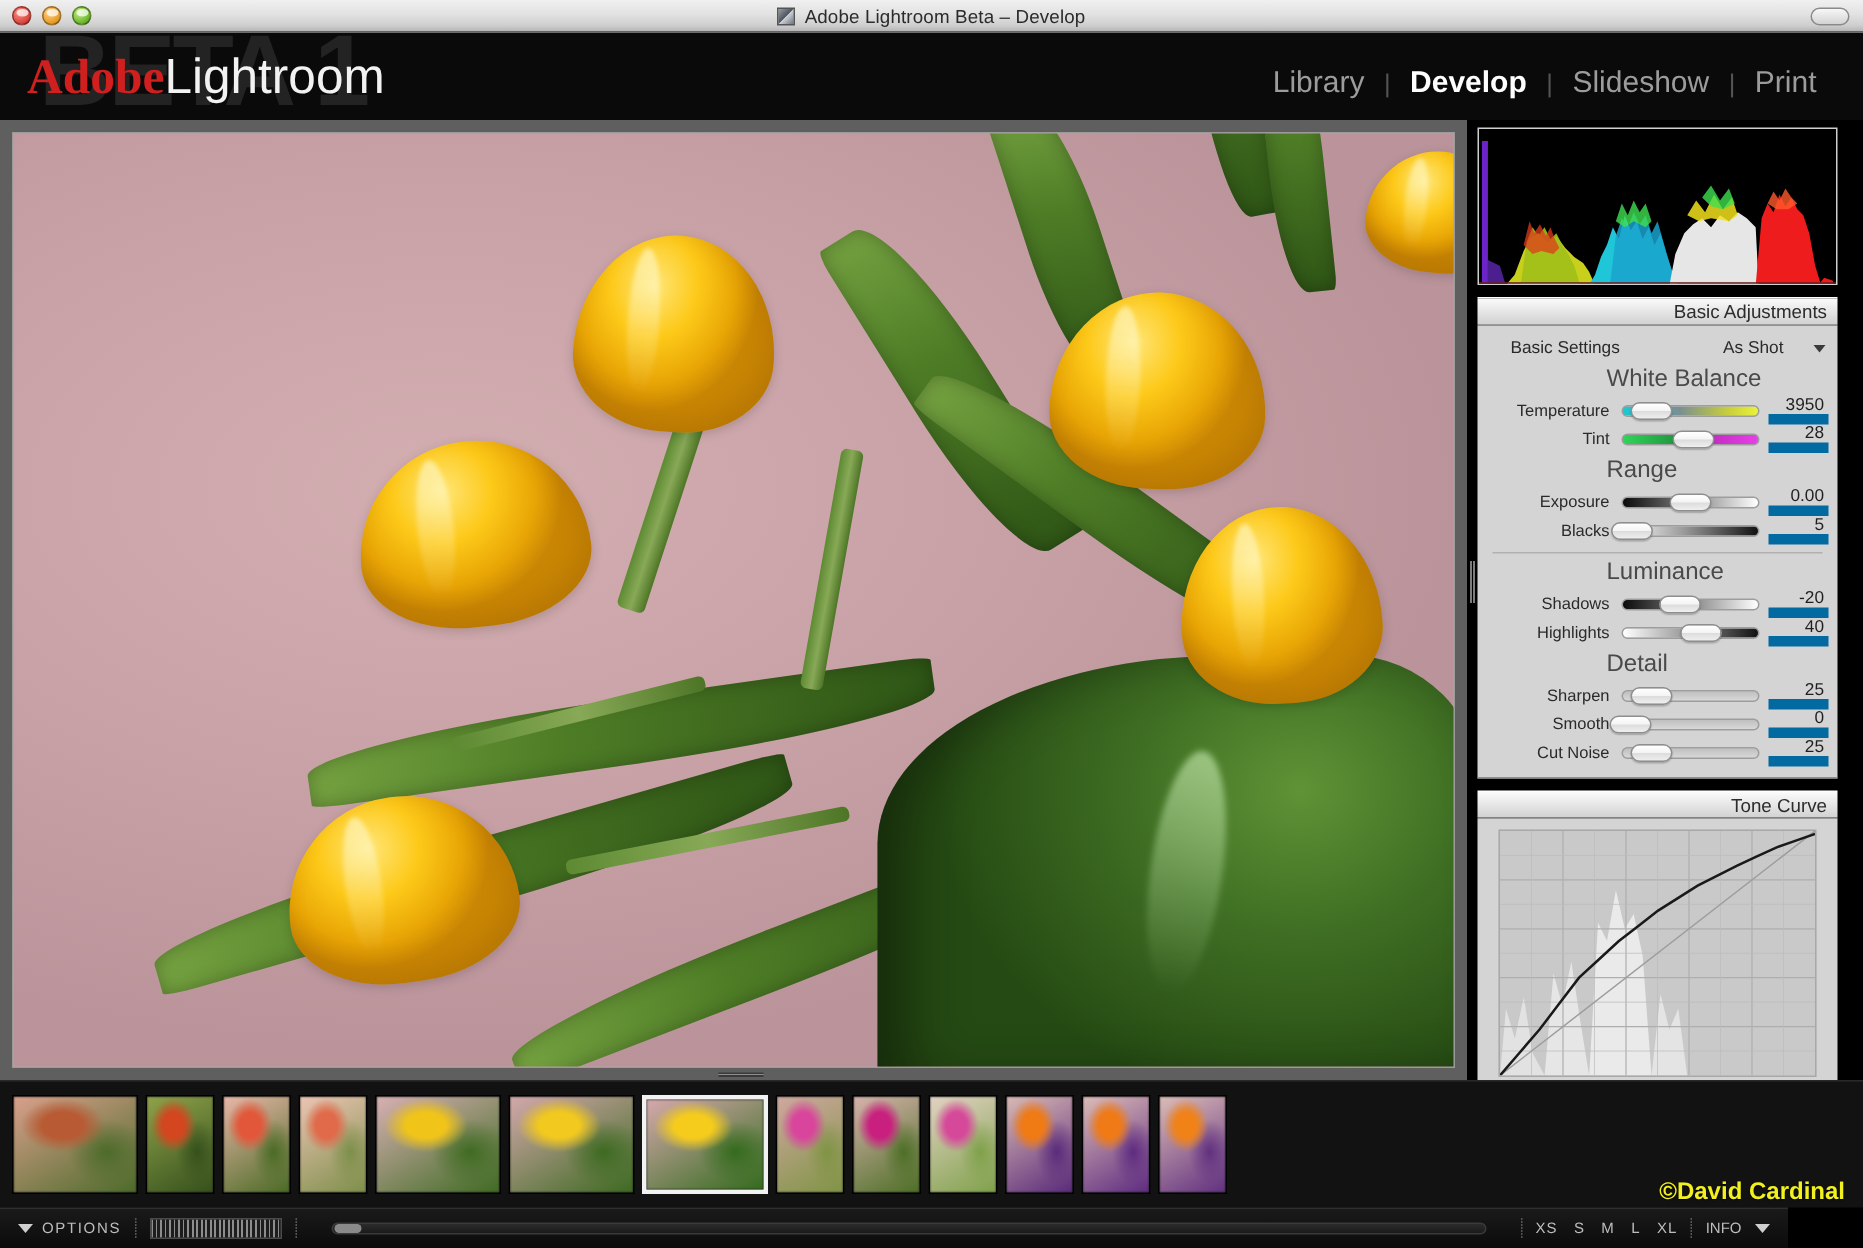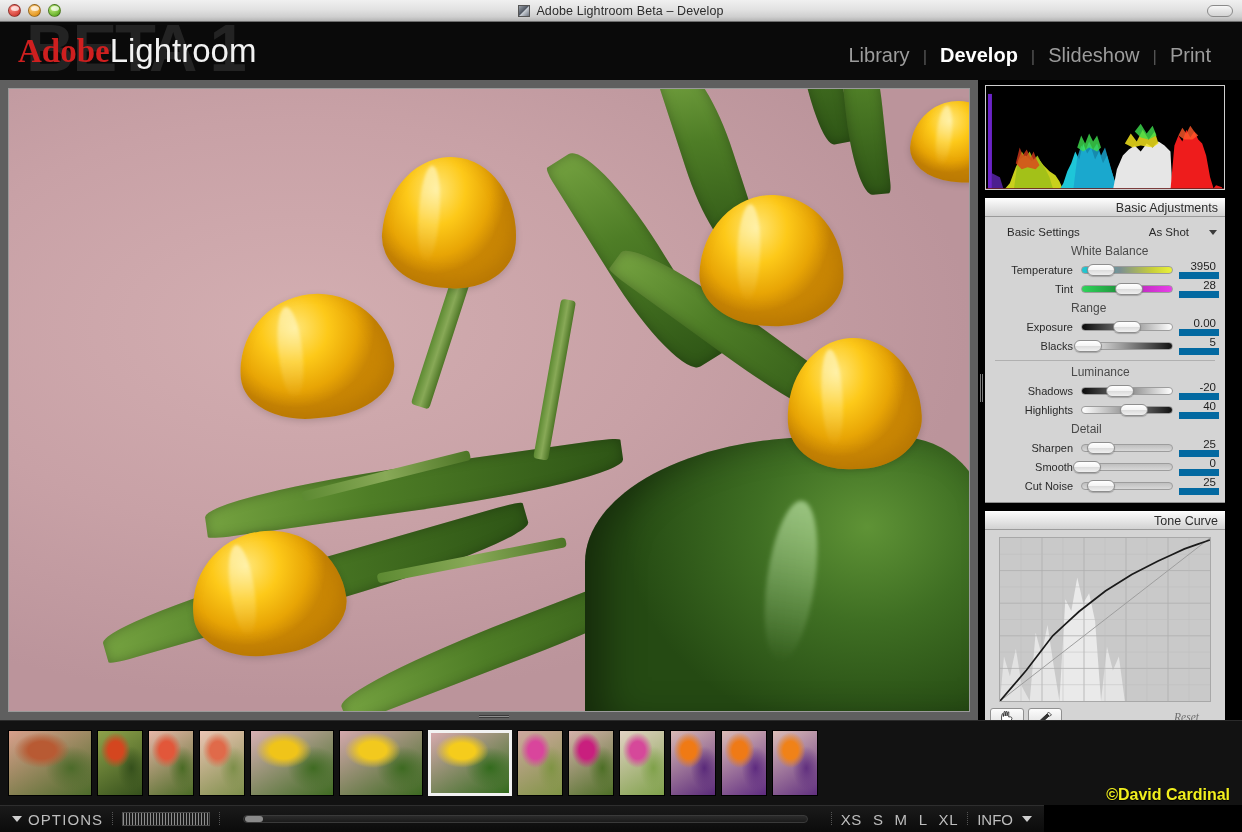--- a/index.html
+++ b/index.html
@@ -171,21 +171,21 @@
   .row-label {
     width:96px; text-align:right; padding-right:8px;
     font-size:11px; color:#2a2a2a; white-space:nowrap;
   }
   .row-ctrl { flex:1; position:relative; }
   .row-val {
     width:40px; text-align:right; font-size:11.5px; color:#1f1f1f;
     border-bottom:7px solid #0369a1; padding-right:3px; margin-left:6px;
   }
   .section-label {
-    font-size:12px; color:#4a4a4a; margin:3px 0 2px 86px;
+    font-size:16px; color:#4a4a4a; margin:3px 0 2px 86px;
   }
   .subhead {
     display:flex; align-items:center; justify-content:space-between;
     padding:0 8px 0 22px; height:18px; margin-bottom:2px;
   }
   .subhead .t { font-size:11.5px; color:#2a2a2a; }
   .subhead .v { font-size:11.5px; color:#2a2a2a; display:flex; align-items:center; gap:20px; }
   .caret-down {
     width:0; height:0; border-left:4px solid transparent; border-right:4px solid transparent;
     border-top:5px solid #3a3a3a;
@@ -247,24 +247,24 @@
   .thumb-img { position:absolute; inset:0; }
 
   .copyright {
     position:absolute; right:12px; top:786px;
     font-size:16px; font-weight:bold; color:#f2f01e;
     text-shadow:0 1px 1px #000;
   }
 
   
   .bottombar {
-    position:absolute; left:0; top:805px; width:1044px; height:27px;
+    position:absolute; left:0; top:805px; width:1192px; height:27px;
     background:linear-gradient(to bottom,#1a1a1a,#0b0b0b);
     border-top:1px solid #2e2e2e;
-    display:flex; align-items:center; font-size:15px; color:#bdbdbd;
+    display:flex; align-items:center; font-size:10px; color:#bdbdbd;
   }
   .bb-sep { width:1px; height:14px; margin:0 9px;
     background:repeating-linear-gradient(to bottom,#555 0 1px,transparent 1px 2px); }
   .opt-group { display:flex; align-items:center; gap:6px; padding-left:12px; }
   .tri-down { width:0;height:0;border-left:5px solid transparent;border-right:5px solid transparent;border-top:6px solid #cfcfcf; }
   .opt-label { letter-spacing:1.1px; }
   .ridges {
     width:88px; height:14px; border:1px solid #4a4a4a;
     background:repeating-linear-gradient(to right,#8d8d8d 0 1px,#1d1d1d 1px 3px);
   }

